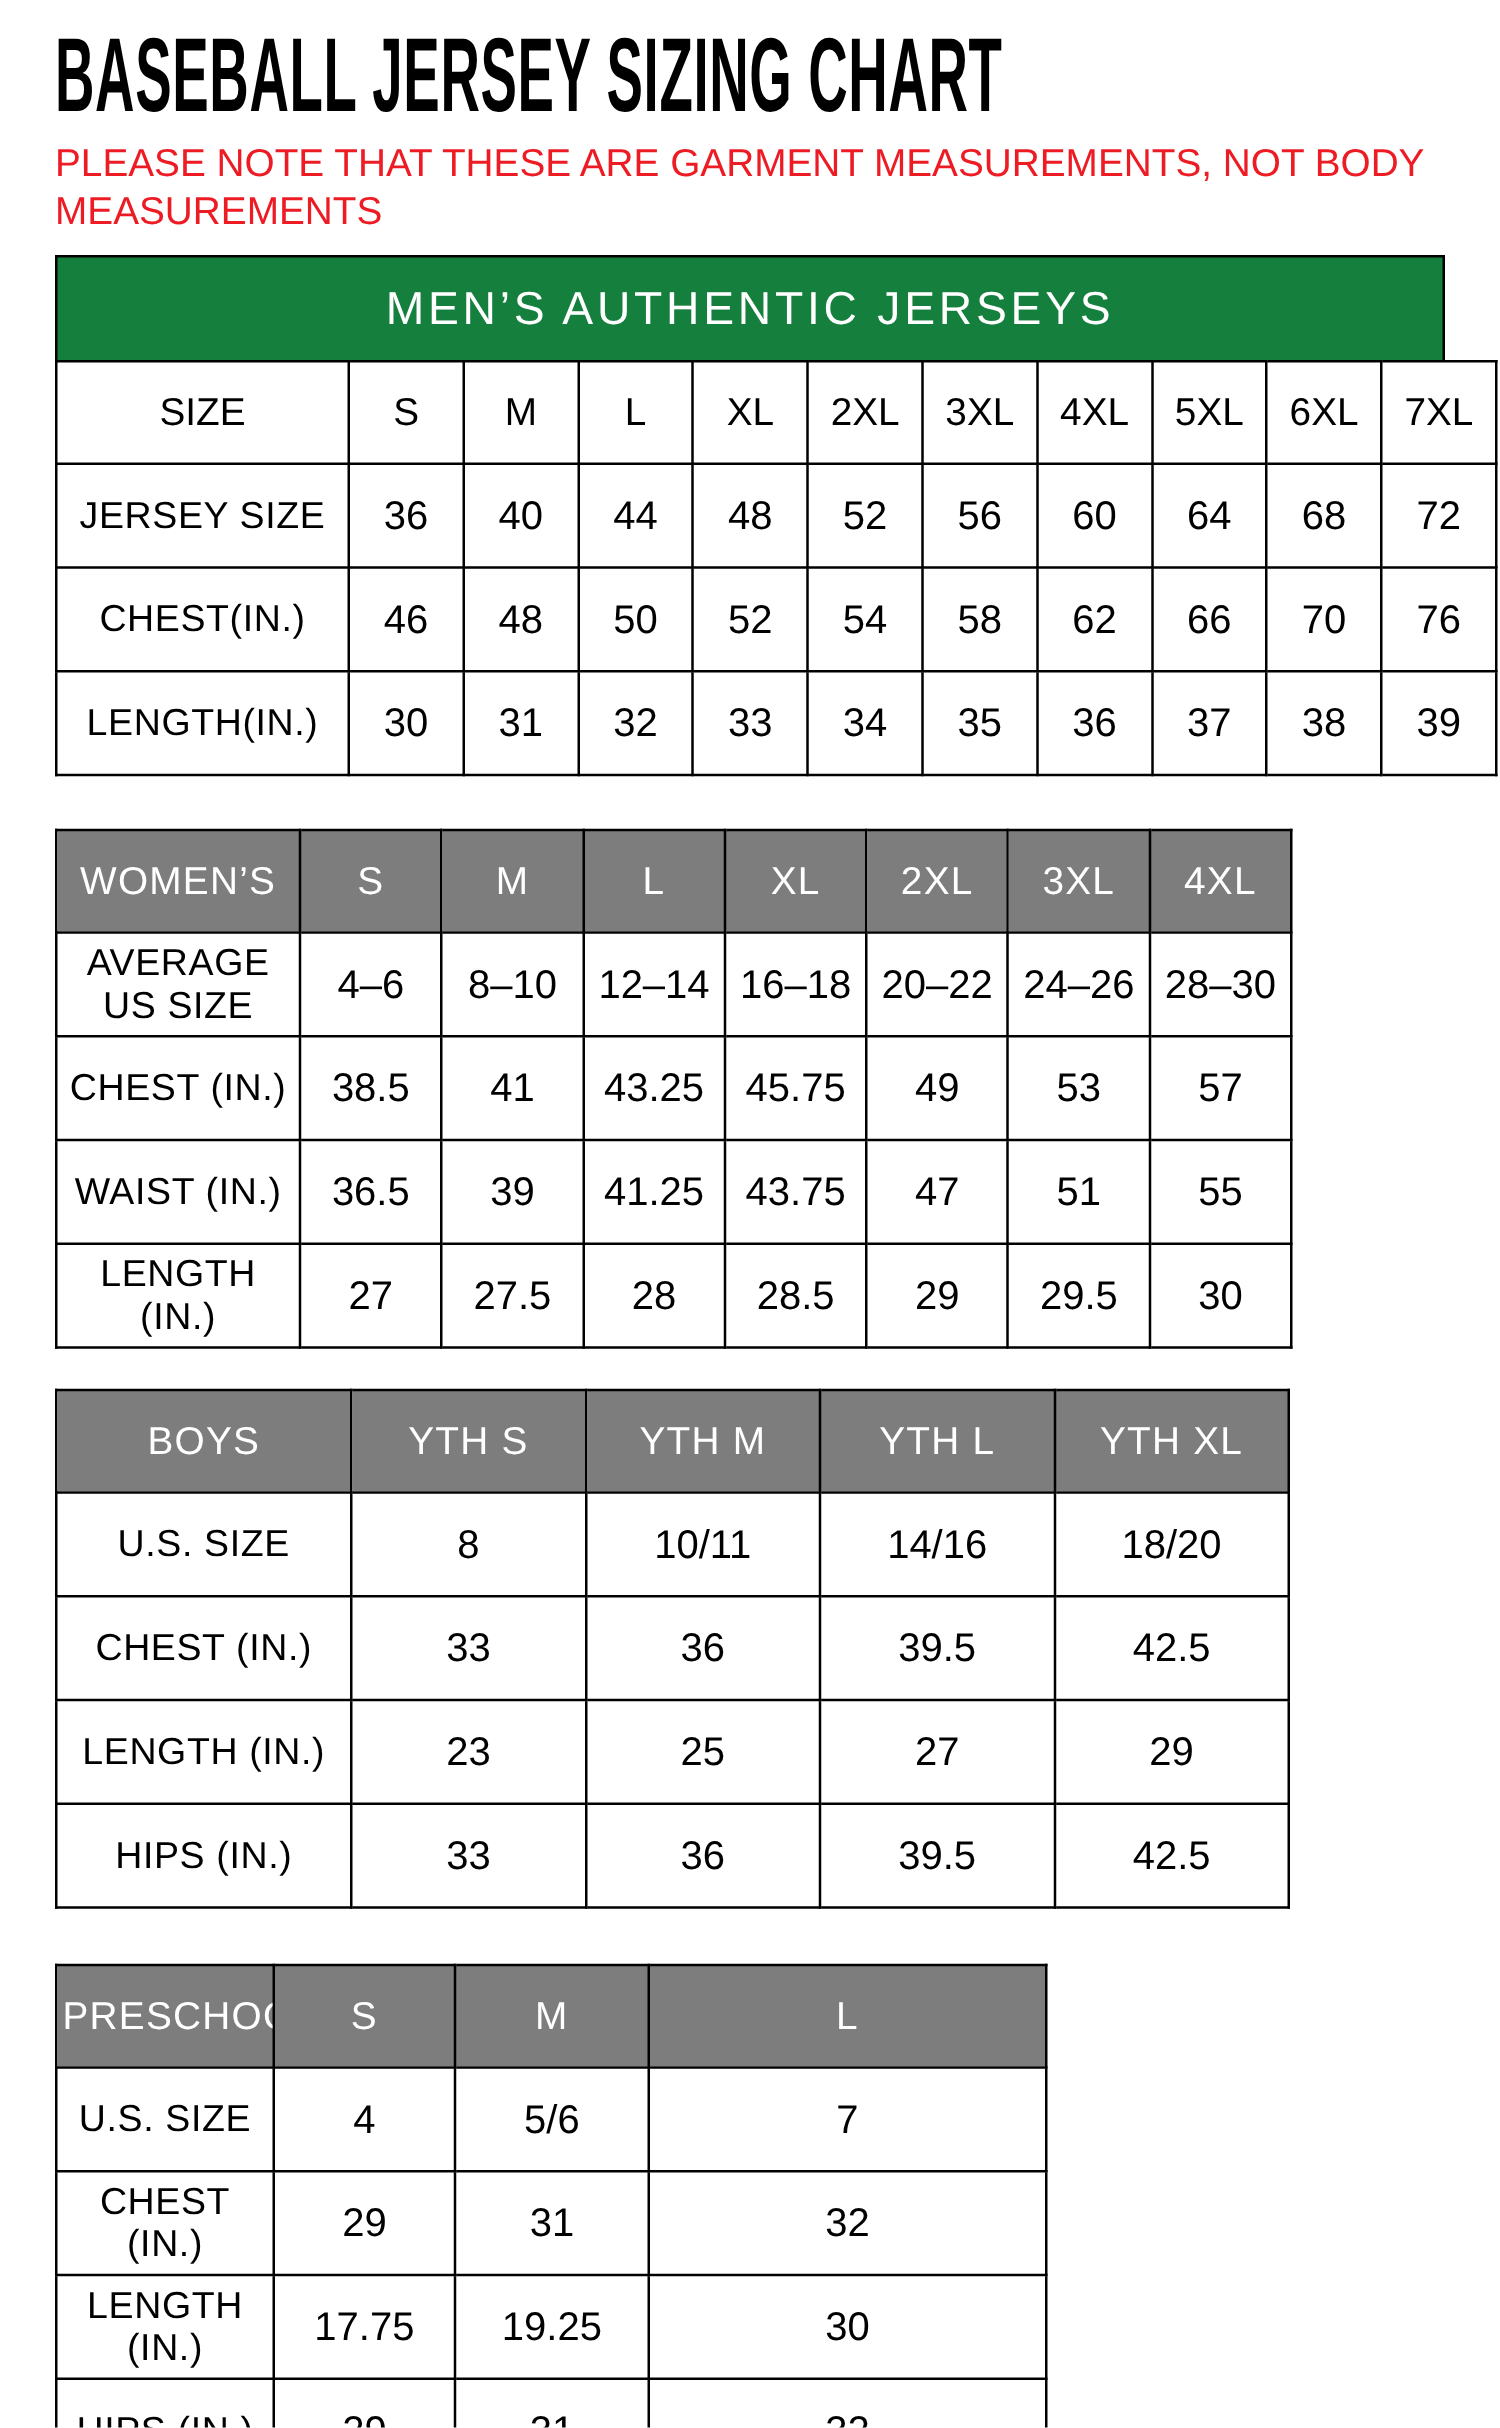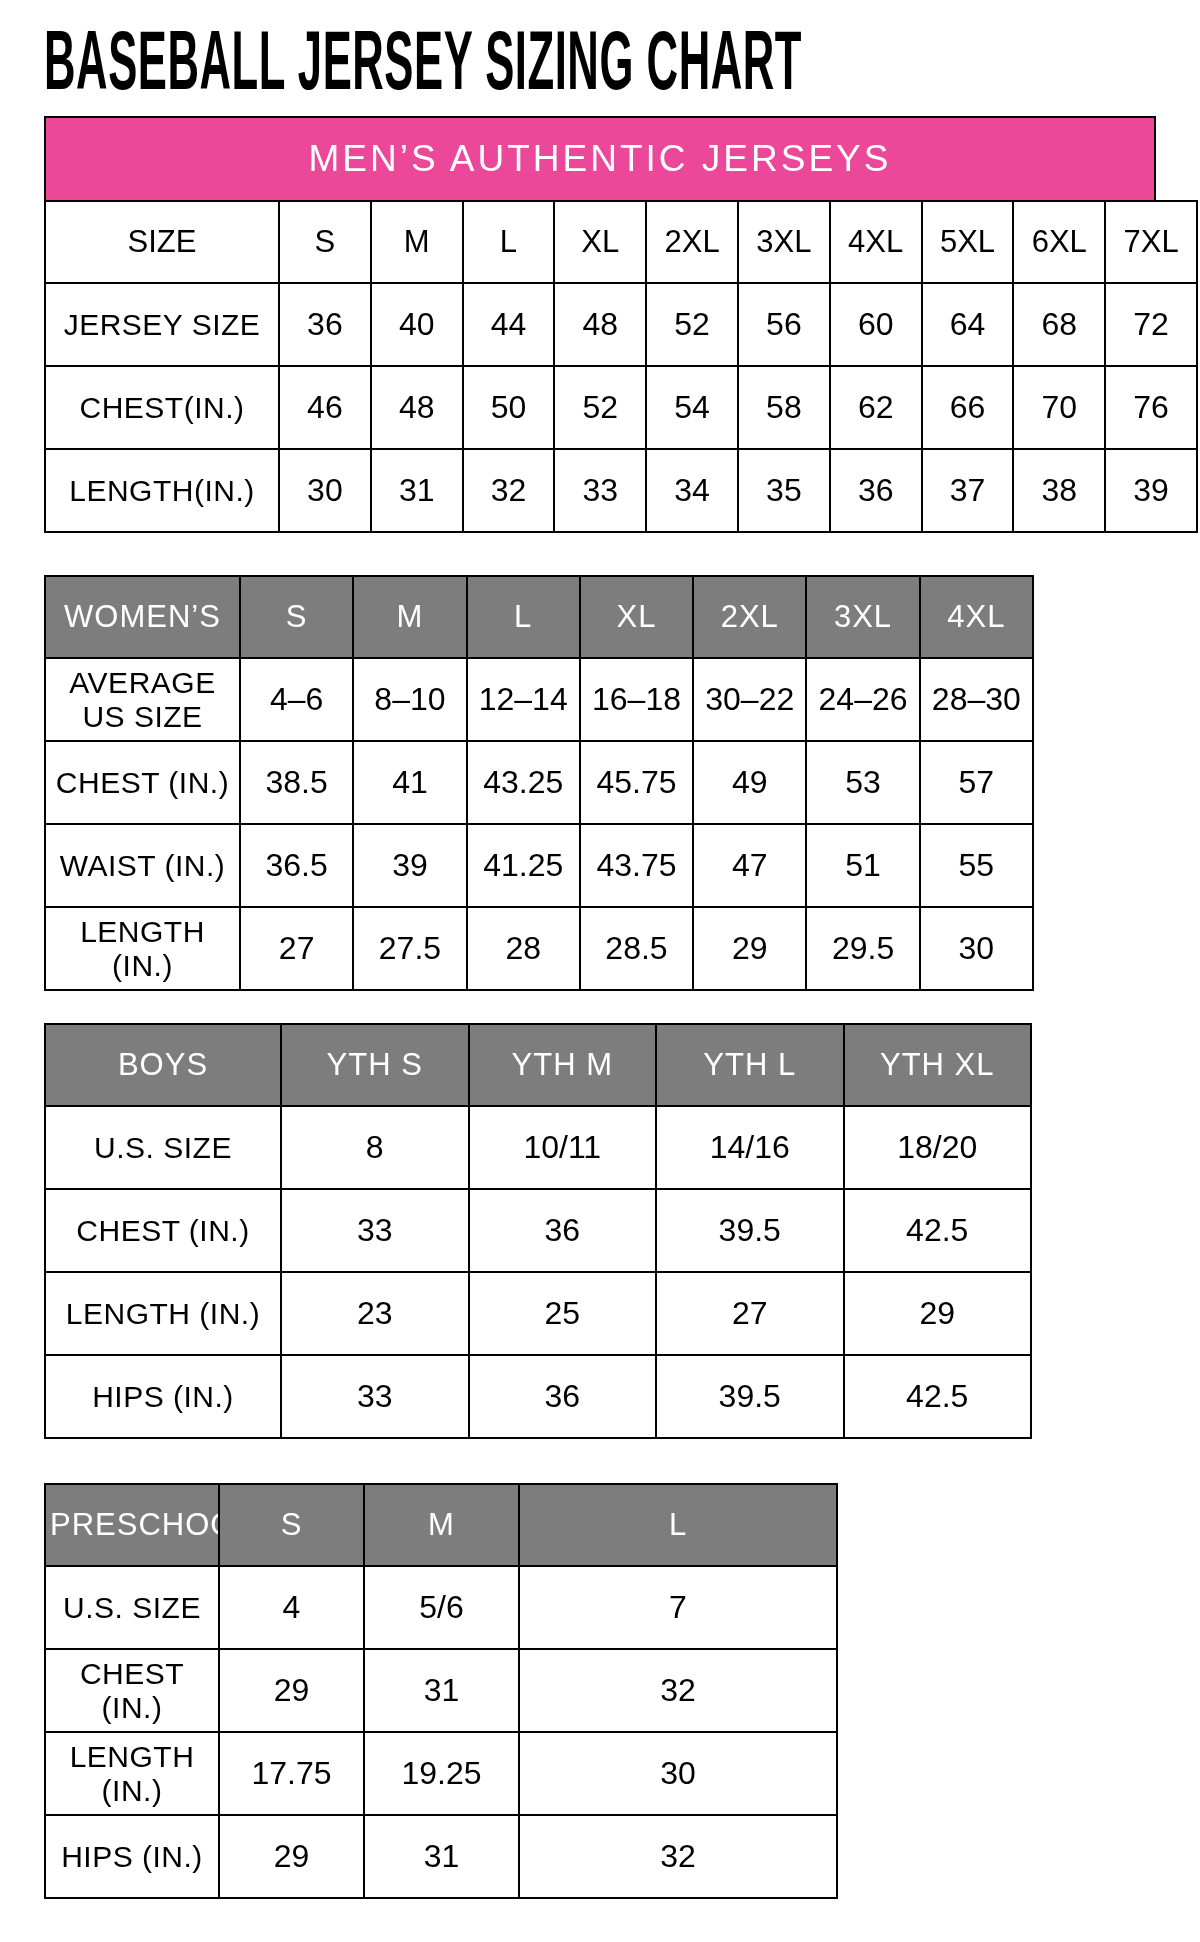--- a/index.html
+++ b/index.html
@@ -33,21 +33,21 @@
   }
 
   .table-block{margin-top:16px;}
   .t-womens{margin-top:42px;}
   .t-boys{margin-top:32px;}
   .t-preschool{margin-top:44px;}
 
   .banner{
     box-sizing:border-box;
     height:84px;
-    background:#ec4899;
+    background:#15803d;
     border:2px solid #000;
     border-bottom:none;
     color:#fff;
     font-size:37px;
     letter-spacing:3px;
     display:flex;align-items:center;justify-content:center;
   }
 
   table.sizing-table{
     border-collapse:collapse;
@@ -77,20 +77,24 @@
   .t-preschool tr:first-child th:nth-child(1){width:164px;}
   .t-preschool tr:first-child th:nth-child(2){width:135px;}
   .t-preschool tr:first-child th:nth-child(3){width:145px;}
 </style>
 </head>
 <body>
 
 <div class="page">
   <h1 class="title">BASEBALL JERSEY SIZING CHART</h1>
 
+  <div class="note">
+    <div>PLEASE NOTE THAT THESE ARE GARMENT MEASUREMENTS, NOT BODY</div>
+    <div>MEASUREMENTS</div>
+  </div>
 
   <div id="tables">
       <div class="table-block t-mens">
         <div class="banner">MEN’S AUTHENTIC JERSEYS</div>
         <table class="sizing-table">
           <tbody>
             <tr>
               <th class="plainhdr">SIZE</th>
               <th class="plainhdr">S</th>
               <th class="plainhdr">M</th>
@@ -157,21 +161,21 @@
               <th class="gray">2XL</th>
               <th class="gray">3XL</th>
               <th class="gray">4XL</th>
             </tr>
             <tr>
               <td class="rowlabel">AVERAGE US SIZE</td>
               <td class="val">4–6</td>
               <td class="val">8–10</td>
               <td class="val">12–14</td>
               <td class="val">16–18</td>
-              <td class="val">30–22</td>
+              <td class="val">20–22</td>
               <td class="val">24–26</td>
               <td class="val">28–30</td>
             </tr>
             <tr>
               <td class="rowlabel">CHEST (IN.)</td>
               <td class="val">38.5</td>
               <td class="val">41</td>
               <td class="val">43.25</td>
               <td class="val">45.75</td>
               <td class="val">49</td>

